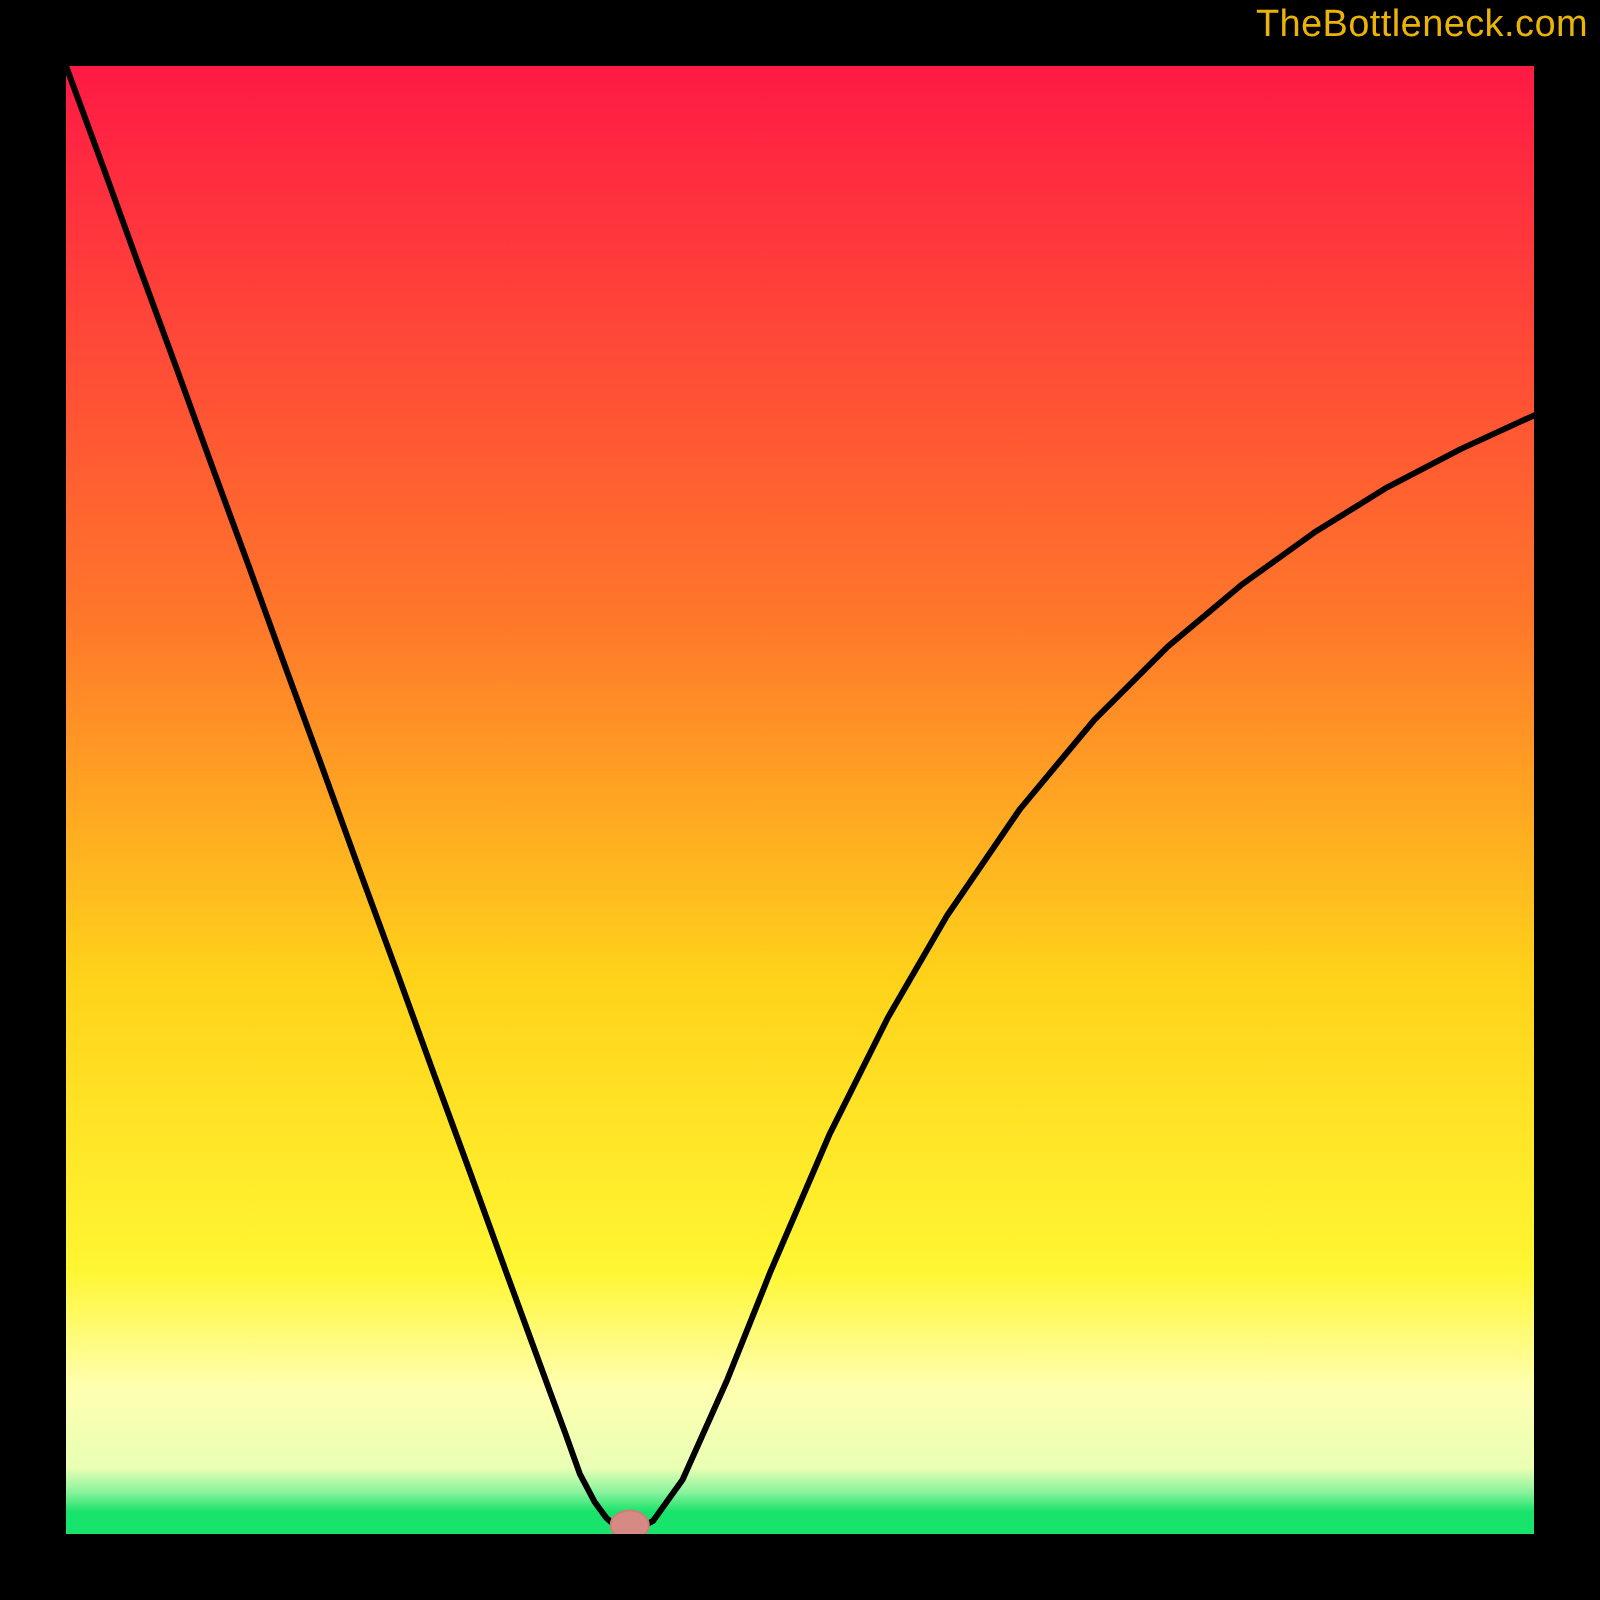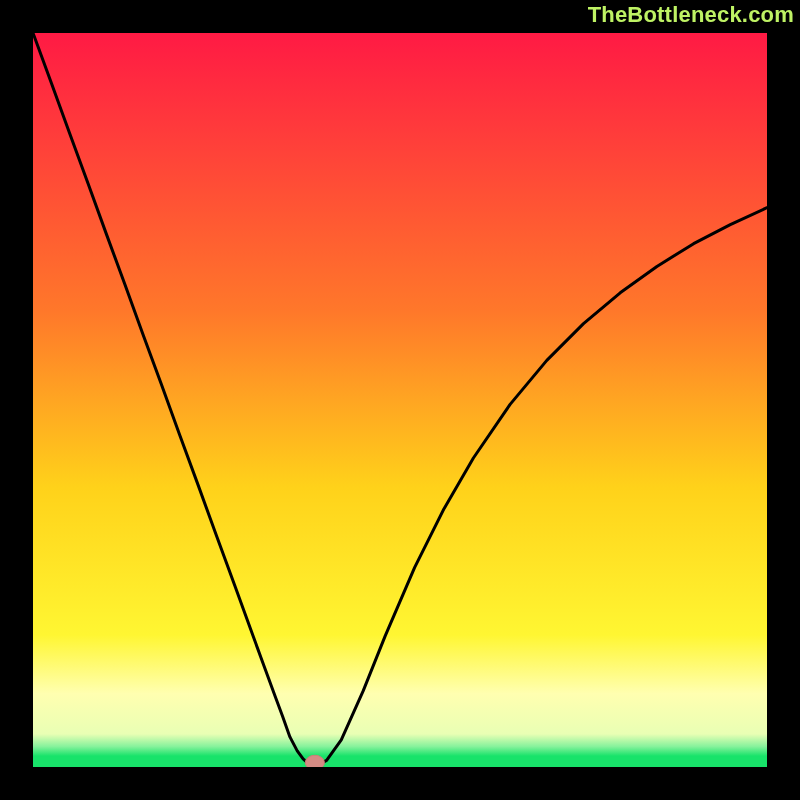--- a/index.html
+++ b/index.html
@@ -24,24 +24,24 @@
     left: 33px;
     top: 33px;
     width: 734px;
     height: 734px;
     overflow: hidden;
   }
   .watermark {
     position: absolute;
     top: 2px;
     right: 6px;
-    color: #bef264;
-    font-size: 22px;
+    color: #eab308;
+    font-size: 19px;
     letter-spacing: 0.2px;
-    font-weight: 700;
+    font-weight: 400;
   }
   svg { display: block; }
 </style>
 </head>
 <body>
 
 <div class="frame">
 
   <div class="watermark">TheBottleneck.com</div>
 

